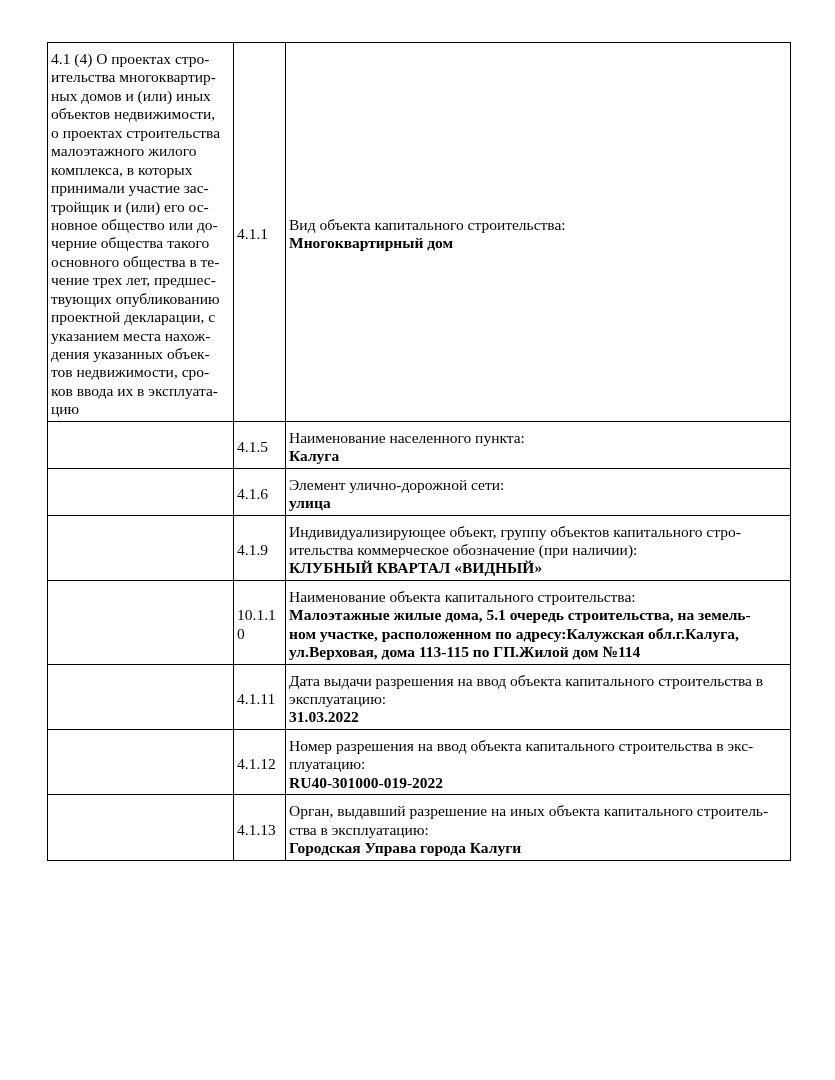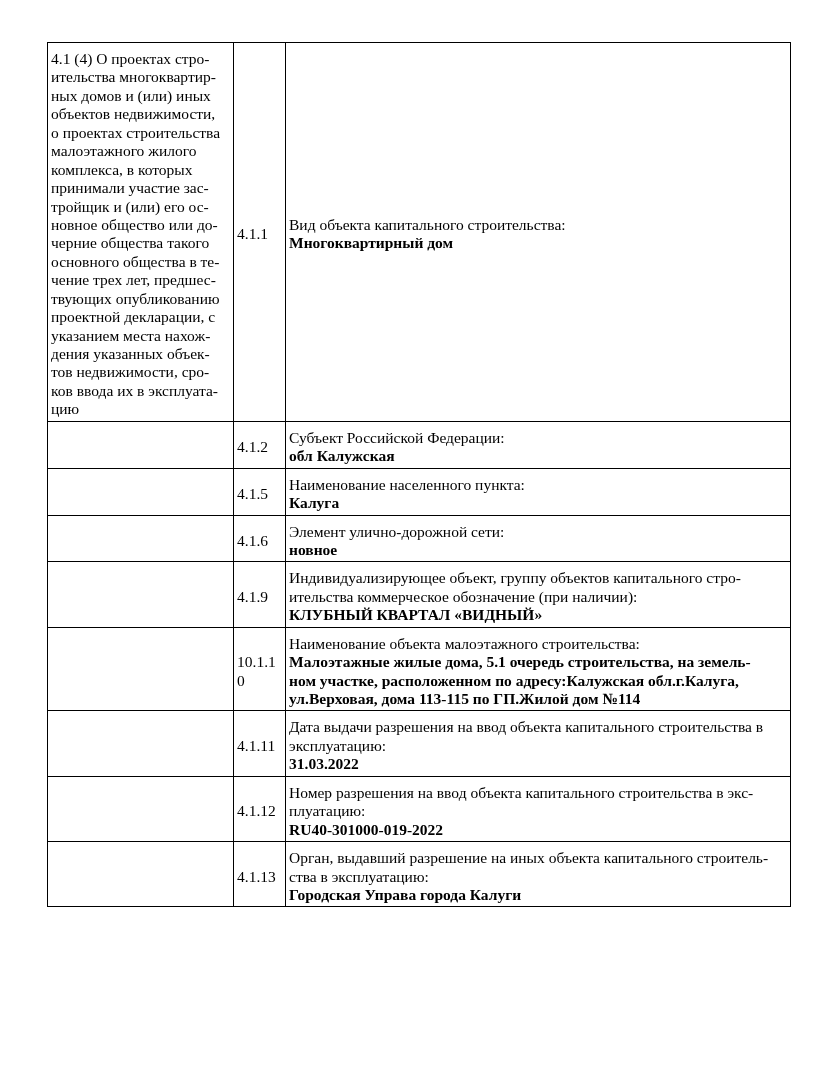--- a/index.html
+++ b/index.html
@@ -73,47 +73,41 @@
 дения указанных объек-
 тов недвижимости, сро-
 ков ввода их в эксплуата-
 цию</td>
         <td class="col-code">4.1.1</td>
         <td class="col-content"><span>Вид объекта капитального строительства:</span>
 <span class="value-line"><span class="value-text">Многоквартирный дом</span></span></td>
       </tr>
       <tr>
         <td class="col-note"></td>
-        <td class="col-code">4.1.2</td>
-        <td class="col-content"><span>Субъект Российской Федерации:</span>
-<span class="value-line"><span class="value-text">обл Калужская</span></span></td>
-      </tr>
-      <tr>
-        <td class="col-note"></td>
         <td class="col-code">4.1.5</td>
         <td class="col-content"><span>Наименование населенного пункта:</span>
 <span class="value-line"><span class="value-text">Калуга</span></span></td>
       </tr>
       <tr>
         <td class="col-note"></td>
         <td class="col-code">4.1.6</td>
         <td class="col-content"><span>Элемент улично-дорожной сети:</span>
-<span class="value-line"><span class="value-text">новное</span></span></td>
+<span class="value-line"><span class="value-text">улица</span></span></td>
       </tr>
       <tr>
         <td class="col-note"></td>
         <td class="col-code">4.1.9</td>
         <td class="col-content"><span>Индивидуализирующее объект, группу объектов капитального стро-
 ительства коммерческое обозначение (при наличии):</span>
 <span class="value-line"><span class="value-text">КЛУБНЫЙ КВАРТАЛ «ВИДНЫЙ»</span></span></td>
       </tr>
       <tr>
         <td class="col-note"></td>
         <td class="col-code">10.1.10</td>
-        <td class="col-content"><span>Наименование объекта малоэтажного строительства:</span>
+        <td class="col-content"><span>Наименование объекта капитального строительства:</span>
 <span class="value-line"><span class="value-text">Малоэтажные жилые дома, 5.1 очередь строительства, на земель-
 ном участке, расположенном по адресу:Калужская обл.г.Калуга,
 ул.Верховая, дома 113-115 по ГП.Жилой дом №114</span></span></td>
       </tr>
       <tr>
         <td class="col-note"></td>
         <td class="col-code">4.1.11</td>
         <td class="col-content"><span>Дата выдачи разрешения на ввод объекта капитального строительства в
 эксплуатацию:</span>
 <span class="value-line"><span class="value-text">31.03.2022</span></span></td>

